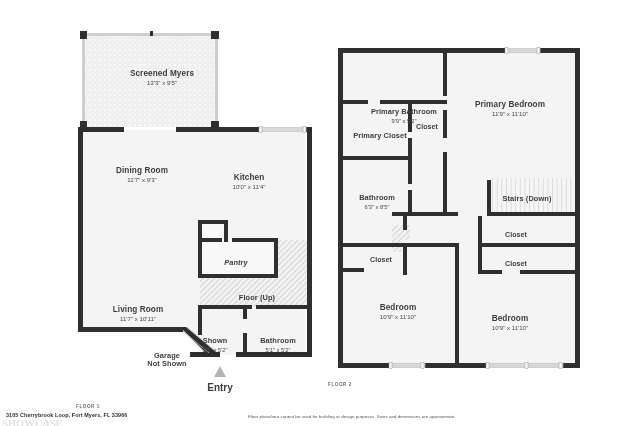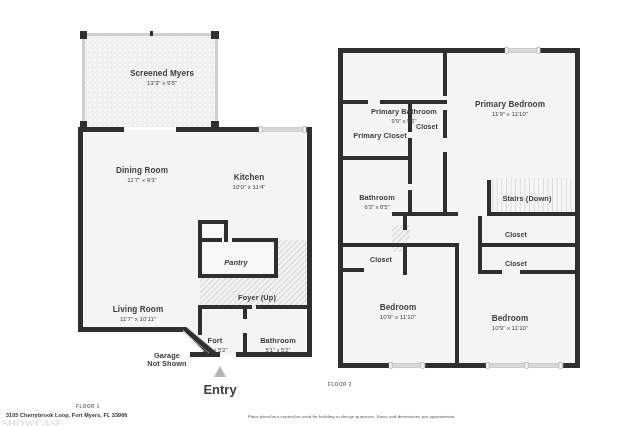--- a/index.html
+++ b/index.html
@@ -90,21 +90,21 @@
     margin-top: 9px;
   }
   .watermark span.sub {
     display: block;
     font-size: 4px;
     letter-spacing: 0.6px;
     font-family: "Liberation Sans", sans-serif;
   }
   .entry-lbl {
     position: absolute;
-    font-size: 13px;
+    font-size: 10px;
     font-weight: bold;
     color: #3d3d3d;
     transform: translateX(-50%);
   }
 </style>
 </head>
 <body>
 
 <svg id="plan-canvas" class="svg-layer" viewBox="0 0 640 426" width="640" height="426">
   <defs>
@@ -294,24 +294,24 @@
       <span class="dim">10'0" x 11'4"</span>
     </div>
     <div class="lbl sz-room" style="left: 138px; top: 273px; margin-top: 32px;">
       <span class="nm">Living Room</span>
       <span class="dim">11'7" x 10'11"</span>
     </div>
     <div class="lbl sz-sm" style="left: 236px; top: 259px; font-style: italic;">
       <span class="nm">Pantry</span>
     </div>
     <div class="lbl sz-sm" style="left: 257px; top: 294px;">
-      <span class="nm">Foyer (Up)</span>
+      <span class="nm">Floor (Up)</span>
     </div>
     <div class="lbl sz-sm" style="left: 215px; top: 337px;">
-      <span class="nm">Fort</span>
+      <span class="nm">Shown</span>
       <span class="dim">5'1" x 5'2"</span>
     </div>
     <div class="lbl sz-sm" style="left: 278px; top: 337px;">
       <span class="nm">Bathroom</span>
       <span class="dim">5'1" x 5'2"</span>
     </div>
     <div class="lbl sz-sm two-line" style="left: 167px; top: 352px;">
       <span class="nm">Garage
 Not Shown</span>
     </div>

